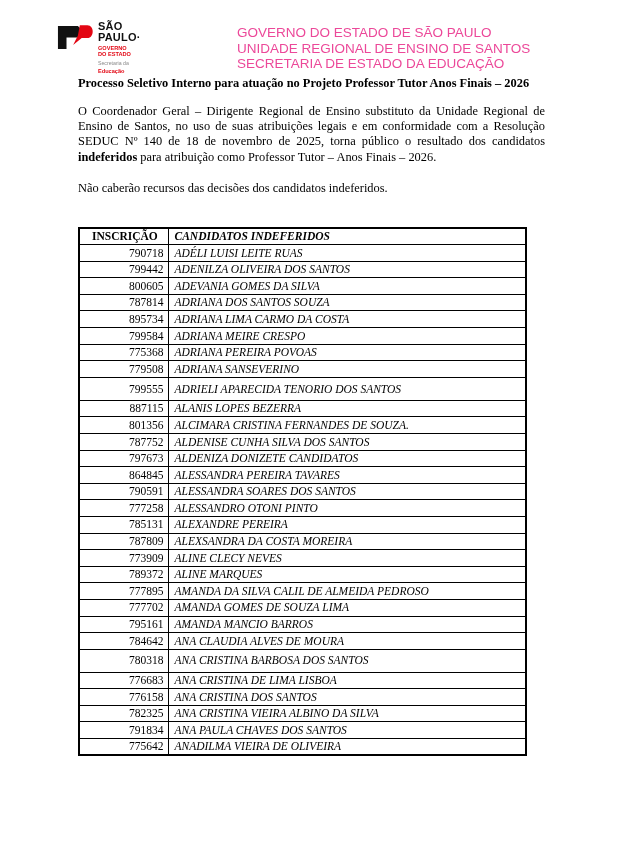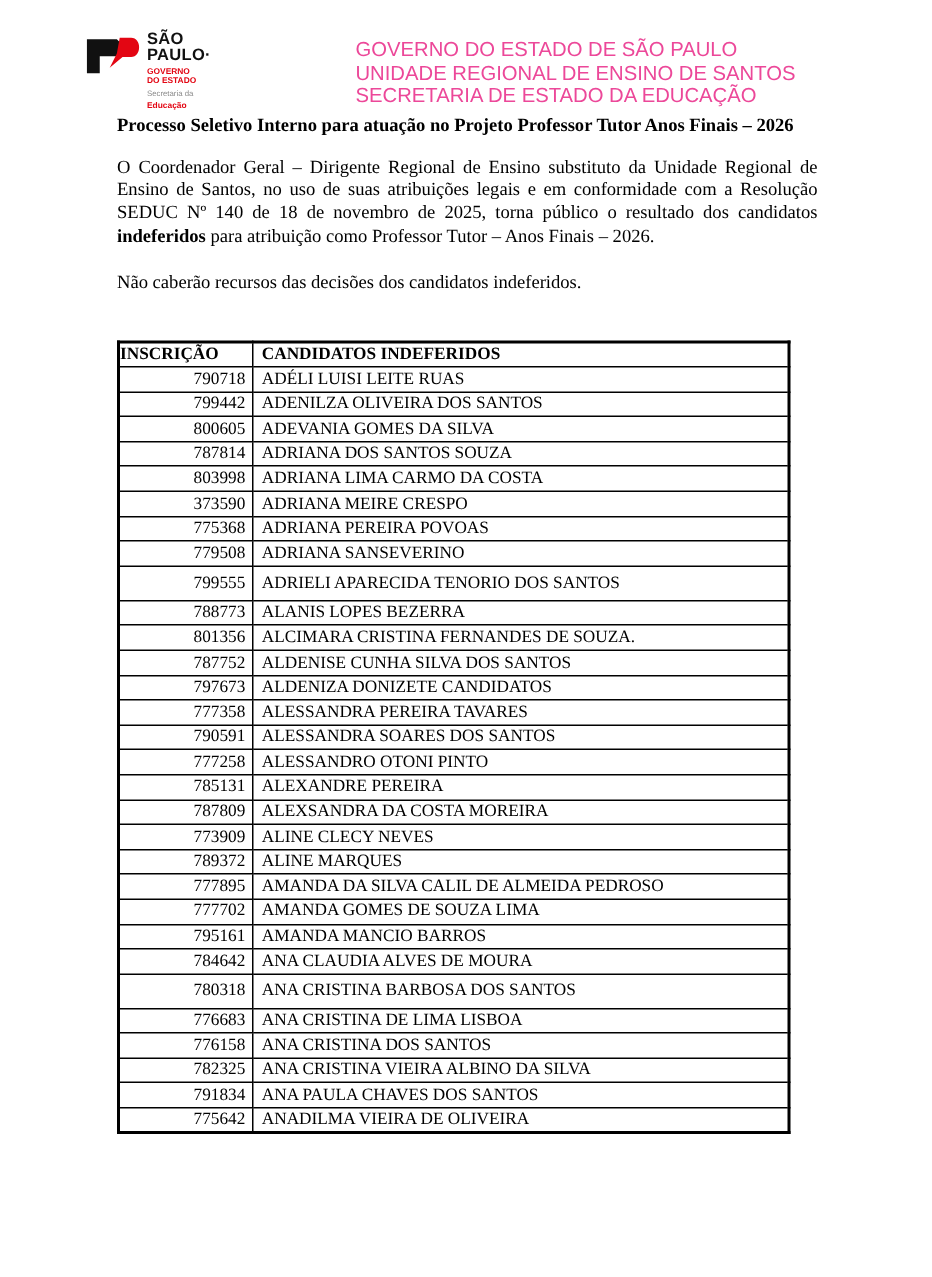--- a/index.html
+++ b/index.html
@@ -38,23 +38,23 @@
   table.cands { border-collapse: collapse; margin-top: 30px; width: 449px; border: 2px solid #000; table-layout: fixed; }
   .cands th, .cands td {
     border: 1px solid #000;
     font-size: 11.5px; line-height: 12.5px;
     height: 16.6px; padding: 0;
     vertical-align: middle;
     overflow: hidden; white-space: nowrap;
   }
   .cands th { font-weight: bold; text-align: left; height: 17px; }
   .c-num  { width: 89px; }
-  th.c-num { padding-left: 0; }
+  th.c-num { padding-left: 12px; }
   td.c-num { text-align: right; padding-right: 4px; }
-  th.c-name, td.c-name { padding-left: 6px; }
+  th.c-name, td.c-name { padding-left: 6px; font-style: italic; }
   tr.tall td { height: 23px; }
 </style>
 </head>
 <body>
 
 <div class="page">
 
   <header class="doc-header">
     <div class="logo-wrap">
       <svg class="sp-mark" viewBox="0 0 40 30" aria-hidden="true">
@@ -106,57 +106,57 @@
           </tr>
           <tr>
             <td class="c-num">800605</td>
             <td class="c-name">ADEVANIA GOMES DA SILVA</td>
           </tr>
           <tr>
             <td class="c-num">787814</td>
             <td class="c-name">ADRIANA DOS SANTOS SOUZA</td>
           </tr>
           <tr>
-            <td class="c-num">803998</td>
+            <td class="c-num">895734</td>
             <td class="c-name">ADRIANA LIMA CARMO DA COSTA</td>
           </tr>
           <tr>
-            <td class="c-num">373590</td>
+            <td class="c-num">799584</td>
             <td class="c-name">ADRIANA MEIRE CRESPO</td>
           </tr>
           <tr>
             <td class="c-num">775368</td>
             <td class="c-name">ADRIANA PEREIRA POVOAS</td>
           </tr>
           <tr>
             <td class="c-num">779508</td>
             <td class="c-name">ADRIANA SANSEVERINO</td>
           </tr>
           <tr class="tall">
             <td class="c-num">799555</td>
             <td class="c-name">ADRIELI APARECIDA TENORIO DOS SANTOS</td>
           </tr>
           <tr>
-            <td class="c-num">788773</td>
+            <td class="c-num">887115</td>
             <td class="c-name">ALANIS LOPES BEZERRA</td>
           </tr>
           <tr>
             <td class="c-num">801356</td>
             <td class="c-name">ALCIMARA CRISTINA FERNANDES DE SOUZA.</td>
           </tr>
           <tr>
             <td class="c-num">787752</td>
             <td class="c-name">ALDENISE CUNHA SILVA DOS SANTOS</td>
           </tr>
           <tr>
             <td class="c-num">797673</td>
             <td class="c-name">ALDENIZA DONIZETE CANDIDATOS</td>
           </tr>
           <tr>
-            <td class="c-num">777358</td>
+            <td class="c-num">864845</td>
             <td class="c-name">ALESSANDRA PEREIRA TAVARES</td>
           </tr>
           <tr>
             <td class="c-num">790591</td>
             <td class="c-name">ALESSANDRA SOARES DOS SANTOS</td>
           </tr>
           <tr>
             <td class="c-num">777258</td>
             <td class="c-name">ALESSANDRO OTONI PINTO</td>
           </tr>

